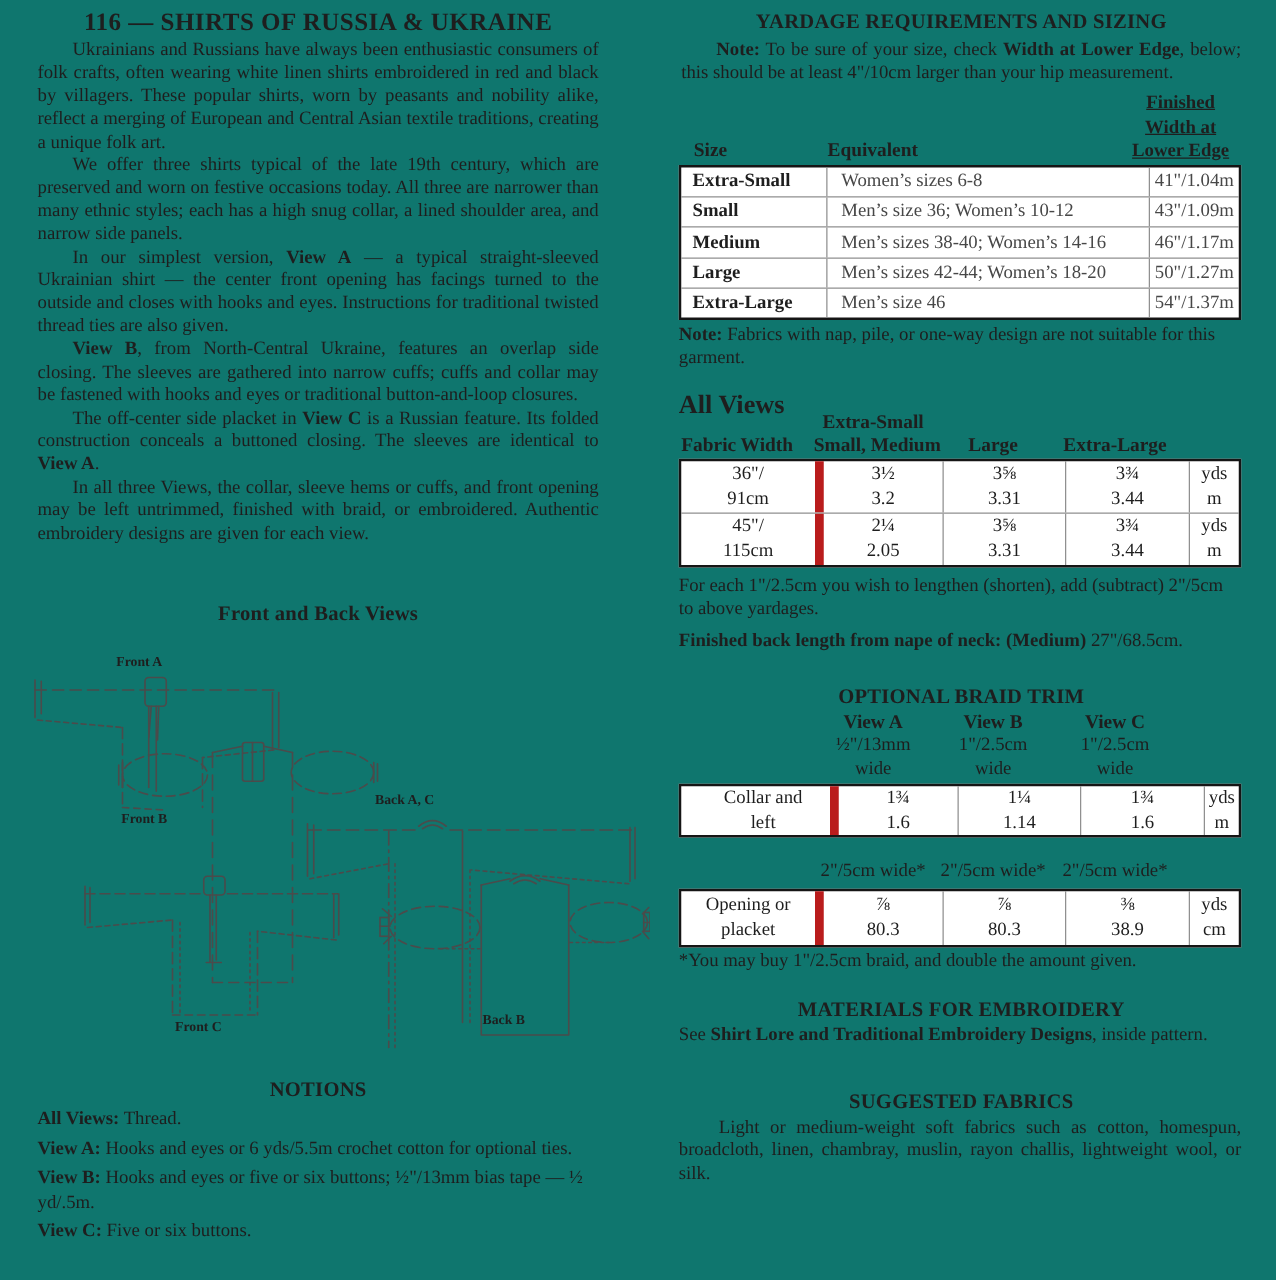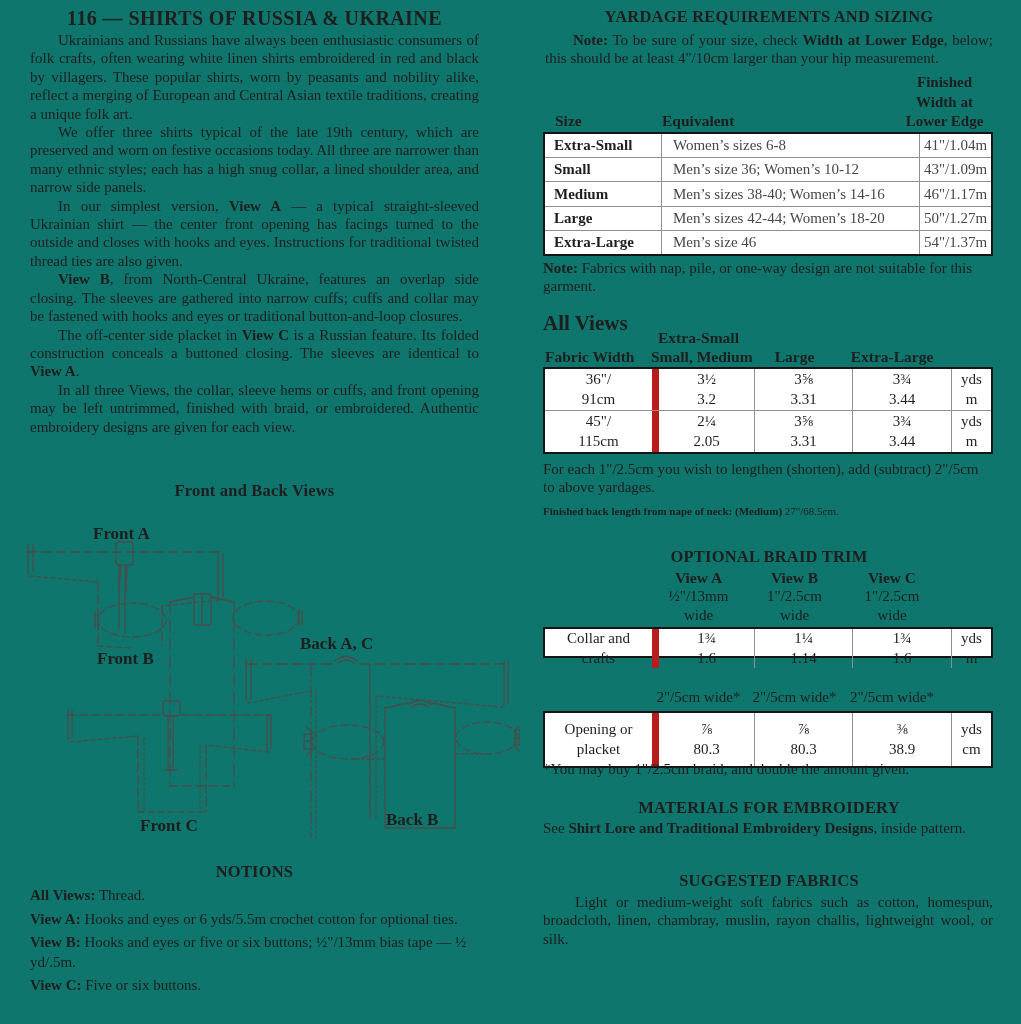--- a/index.html
+++ b/index.html
@@ -25,21 +25,21 @@
   .ygroup{flex:1;display:flex;}
   .ygroup + .ygroup{border-top:1px solid #909090;}
   .ycell{display:flex;flex-direction:column;justify-content:center;text-align:center;font-size:15px;line-height:19.5px;}
   .c0{width:107px;}
   .c1{width:95px;border-left:7px solid #b91c1c;}
   .c2{width:97px;border-left:1px solid #909090;}
   .c3{width:98px;border-left:1px solid #909090;}
   .c4{flex:1;border-left:1px solid #909090;}
   .colhead{text-align:center;font-weight:bold;font-size:15.5px;white-space:nowrap;}
   .colsub{text-align:center;font-size:15px;white-space:nowrap;}
-  .lbl{font-weight:bold;font-size:17px;white-space:nowrap;}
+  .lbl{font-weight:bold;font-size:11px;white-space:nowrap;}
   .notion{margin-bottom:4px;}
 </style>
 </head>
 <body>
 
 <div class="page">
 
   <div class="abs h1 center" style="left:30px;top:7px;width:449px;">116 — SHIRTS OF RUSSIA &amp; UKRAINE</div>
 
   <div class="abs body15" style="left:30px;top:31px;width:449px;">
@@ -133,21 +133,21 @@
     <div class="notion"><span class="b">View B:</span><span> Hooks and eyes or five or six buttons; ½"/13mm bias tape — ½ yd/.5m.</span></div>
     <div class="notion"><span class="b">View C:</span><span> Five or six buttons.</span></div>
   </div>
 
   <div class="abs h2 center" style="left:545px;top:7px;width:448px;">YARDAGE REQUIREMENTS AND SIZING</div>
 
   <div class="abs body15" style="left:545px;top:31px;width:448px;">
     <p class="para just"><span class="b">Note:</span><span> To be sure of your size, check </span><span class="b">Width at Lower Edge</span><span>, below; this should be at least 4"/10cm larger than your hip measurement.</span></p>
   </div>
 
-  <div class="abs center" style="left:896px;top:73px;width:97px;font-weight:bold;font-size:15px;line-height:19.5px;">
+  <div class="abs center" style="left:896px;top:73px;width:97px;font-weight:bold;font-size:15px;line-height:19.5px;text-decoration:underline;">
     <div>Finished</div>
     <div>Width at</div>
     <div>Lower Edge</div>
   </div>
   <div class="abs b" style="left:555px;top:112px;font-size:15.5px;">Size</div>
   <div class="abs b" style="left:662px;top:112px;font-size:15.5px;">Equivalent</div>
 
   <div class="abs tbl" style="left:543px;top:132px;width:450px;height:124px;">
     <div class="srow">
         <div class="s0">Extra-Small</div>
@@ -230,41 +230,41 @@
         </div>
       <div class="ycell c4">
           <div>yds</div>
           <div>m</div>
         </div>
     </div>
   </div>
 
   <div class="abs body15" style="left:543px;top:460px;width:450px;">For each 1"/2.5cm you wish to lengthen (shorten), add (subtract) 2"/5cm to above yardages.</div>
 
-  <div class="abs nowrap" style="left:543px;top:505px;font-size:11px;">
+  <div class="abs nowrap" style="left:543px;top:505px;font-size:15px;">
     <span class="b">Finished back length from nape of neck: (Medium)</span><span> 27"/68.5cm.</span>
   </div>
 
   <div class="abs h2 center" style="left:545px;top:547px;width:448px;">OPTIONAL BRAID TRIM</div>
 
   <div class="abs colhead" style="left:651px;top:569px;width:95px;">View A</div>
   <div class="abs colhead" style="left:746px;top:569px;width:97px;">View B</div>
   <div class="abs colhead" style="left:843px;top:569px;width:98px;">View C</div>
   <div class="abs colsub" style="left:651px;top:588px;width:95px;">½"/13mm</div>
   <div class="abs colsub" style="left:746px;top:588px;width:97px;">1"/2.5cm</div>
   <div class="abs colsub" style="left:843px;top:588px;width:98px;">1"/2.5cm</div>
   <div class="abs colsub" style="left:651px;top:607px;width:95px;">wide</div>
   <div class="abs colsub" style="left:746px;top:607px;width:97px;">wide</div>
   <div class="abs colsub" style="left:843px;top:607px;width:98px;">wide</div>
 
-  <div class="abs tbl" style="left:543px;top:627px;width:450px;height:31px;">
+  <div class="abs tbl" style="left:543px;top:627px;width:450px;height:43px;padding-left:12px;">
     <div class="ygroup">
       <div class="ycell c0">
           <div>Collar and</div>
-          <div>crafts</div>
+          <div>left</div>
         </div>
       <div class="ycell c1">
           <div>1¾</div>
           <div>1.6</div>
         </div>
       <div class="ycell c2">
           <div>1¼</div>
           <div>1.14</div>
         </div>
       <div class="ycell c3">
@@ -275,21 +275,21 @@
           <div>yds</div>
           <div>m</div>
         </div>
     </div>
   </div>
 
   <div class="abs colsub" style="left:651px;top:689px;width:95px;">2"/5cm wide*</div>
   <div class="abs colsub" style="left:746px;top:689px;width:97px;">2"/5cm wide*</div>
   <div class="abs colsub" style="left:843px;top:689px;width:98px;">2"/5cm wide*</div>
 
-  <div class="abs tbl" style="left:543px;top:711px;width:450px;height:57px;">
+  <div class="abs tbl" style="left:543px;top:711px;width:450px;height:47px;">
     <div class="ygroup">
       <div class="ycell c0">
           <div>Opening or</div>
           <div>placket</div>
         </div>
       <div class="ycell c1">
           <div>⅞</div>
           <div>80.3</div>
         </div>
       <div class="ycell c2">

